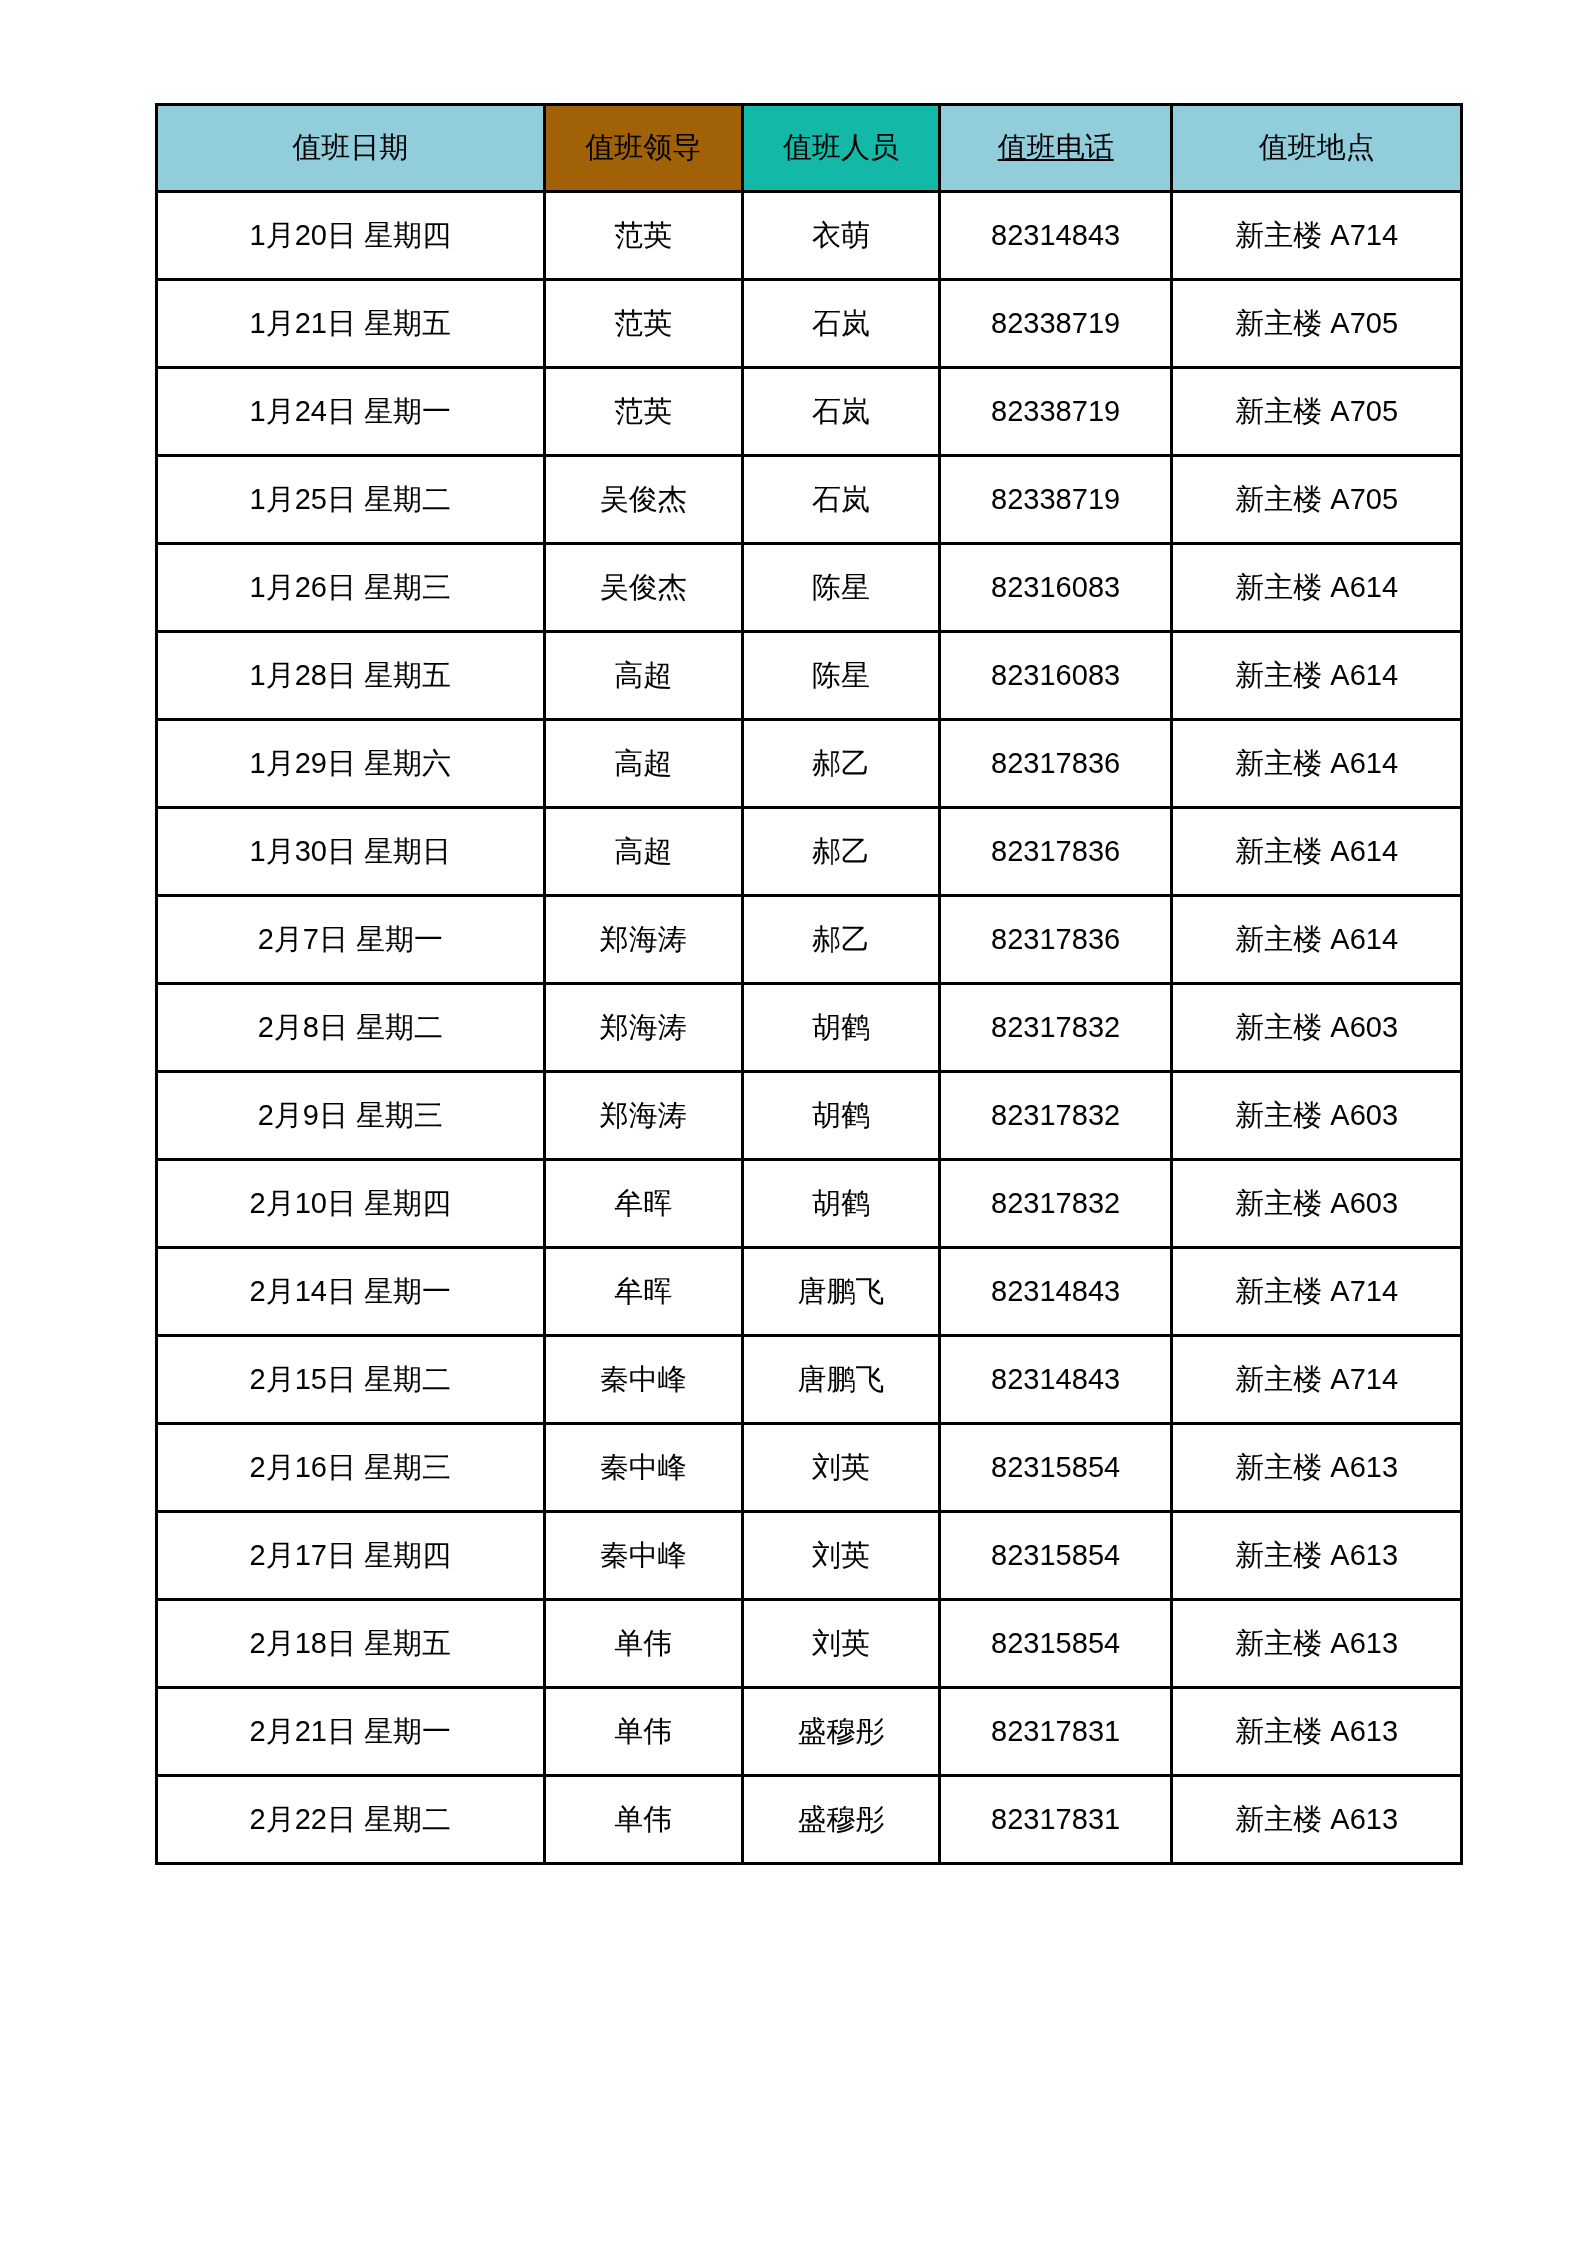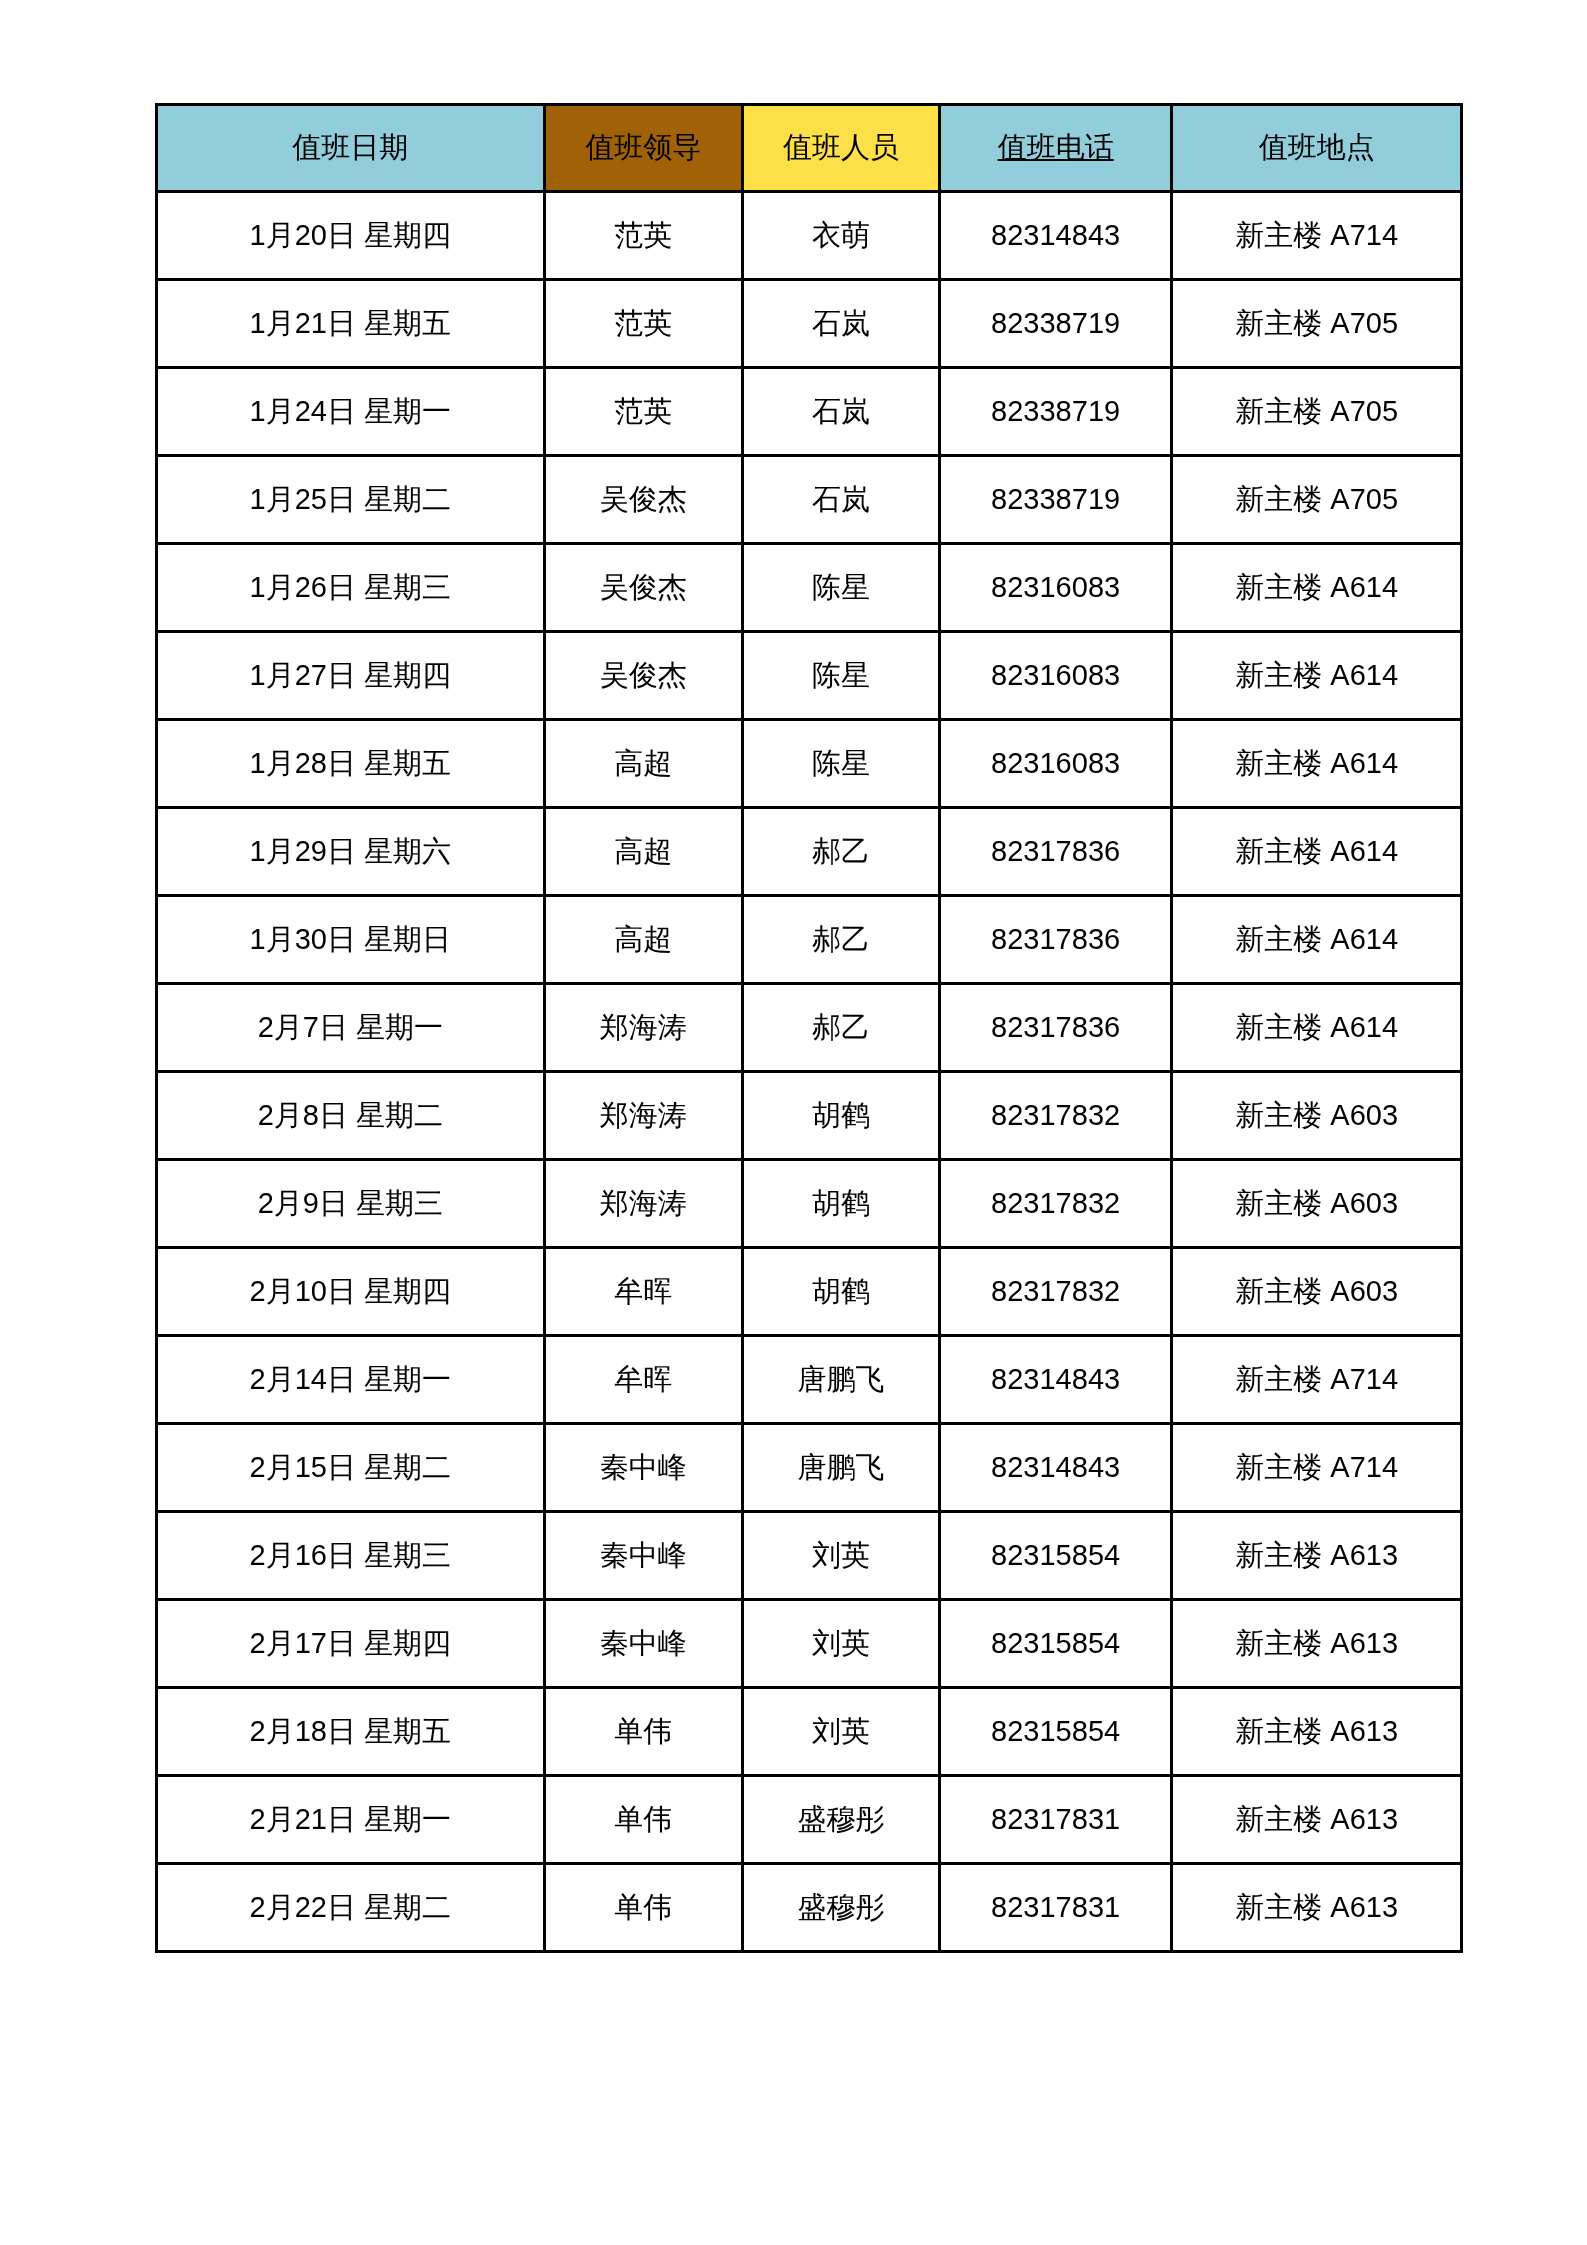--- a/index.html
+++ b/index.html
@@ -57,21 +57,21 @@
       <col class="c-date">
       <col class="c-leader">
       <col class="c-person">
       <col class="c-phone">
       <col class="c-location">
     </colgroup>
     <thead>
       <tr>
         <th style="background: rgb(146, 205, 220);">值班日期</th>
         <th style="background: #a16207;">值班领导</th>
-        <th style="background: #fde047; font-family: Liberation Mono, monospace;">值班人员</th>
+        <th style="background: #14b8a6; font-family: Liberation Mono, monospace;">值班人员</th>
         <th style="background: rgb(146, 205, 220); text-decoration: underline;">值班电话</th>
         <th style="background: rgb(146, 205, 220);">值班地点</th>
       </tr>
     </thead>
     <tbody>
         <tr>
           <td>1月20日 星期四</td>
           <td>范英</td>
           <td>衣萌</td>
           <td>82314843</td>
@@ -99,27 +99,20 @@
           <td>新主楼 A705</td>
         </tr>
         <tr>
           <td>1月26日 星期三</td>
           <td>吴俊杰</td>
           <td>陈星</td>
           <td>82316083</td>
           <td>新主楼 A614</td>
         </tr>
         <tr>
-          <td>1月27日 星期四</td>
-          <td>吴俊杰</td>
-          <td>陈星</td>
-          <td>82316083</td>
-          <td>新主楼 A614</td>
-        </tr>
-        <tr>
           <td>1月28日 星期五</td>
           <td>高超</td>
           <td>陈星</td>
           <td>82316083</td>
           <td>新主楼 A614</td>
         </tr>
         <tr>
           <td>1月29日 星期六</td>
           <td>高超</td>
           <td>郝乙</td>

